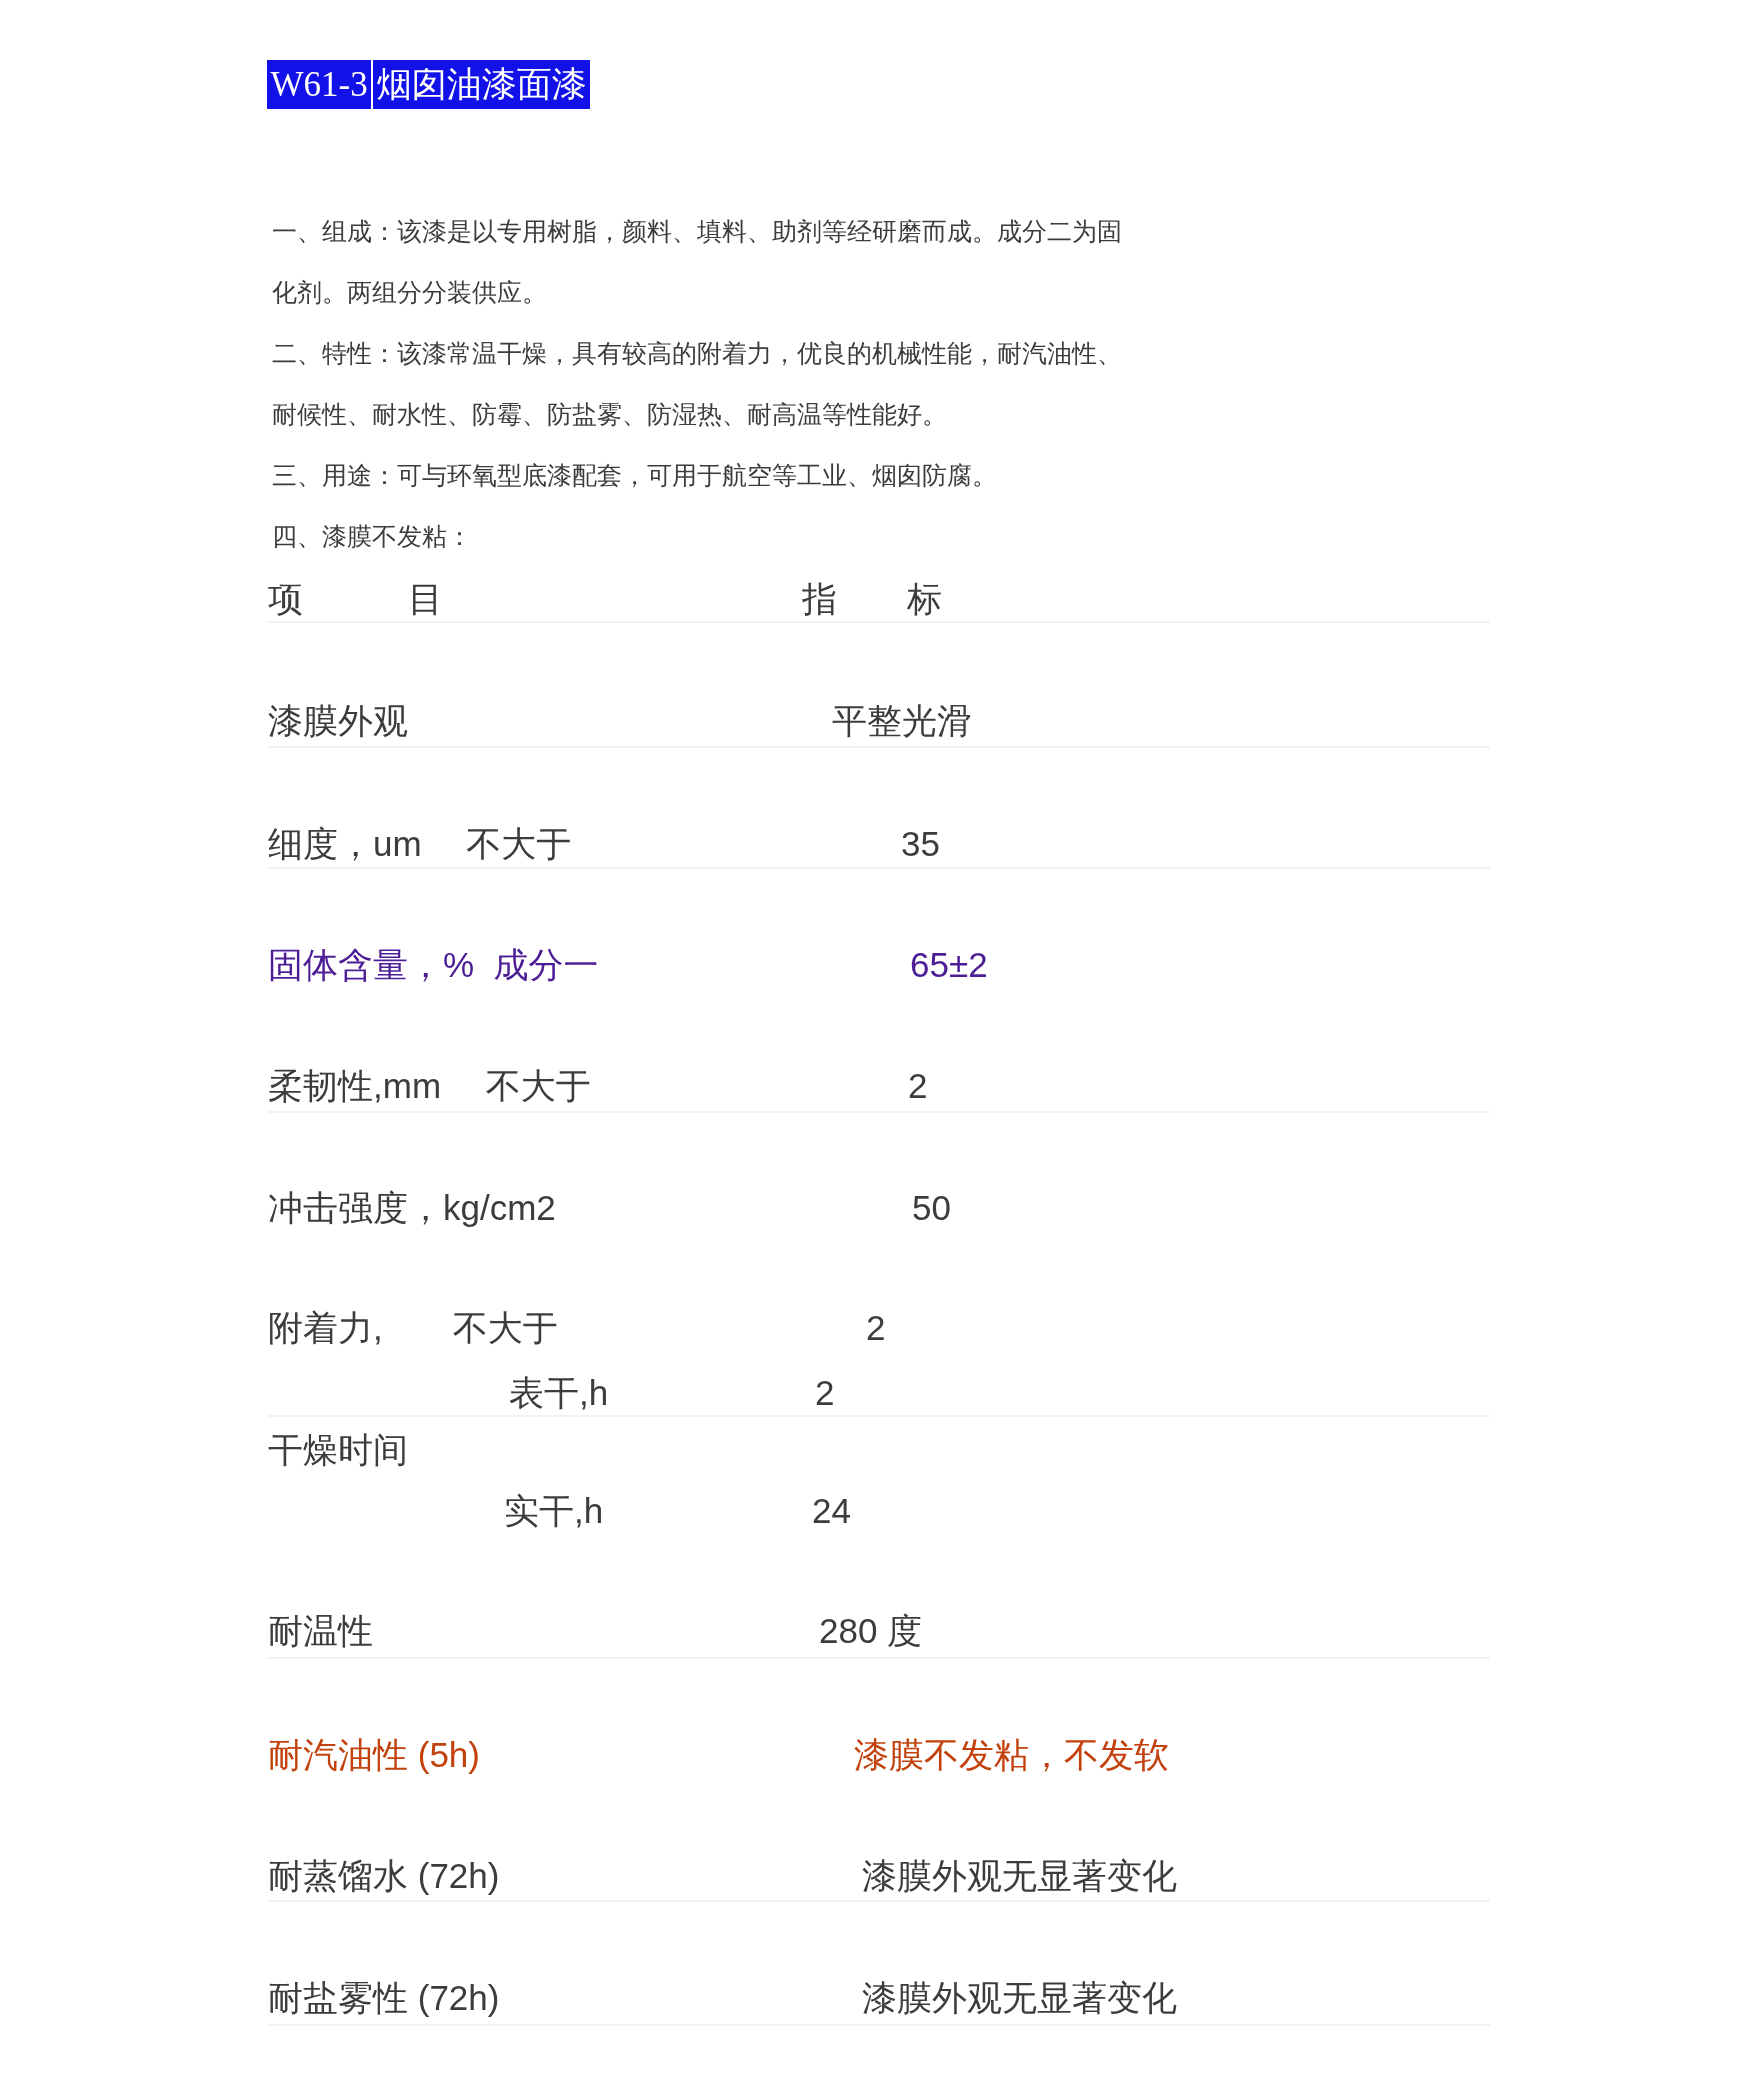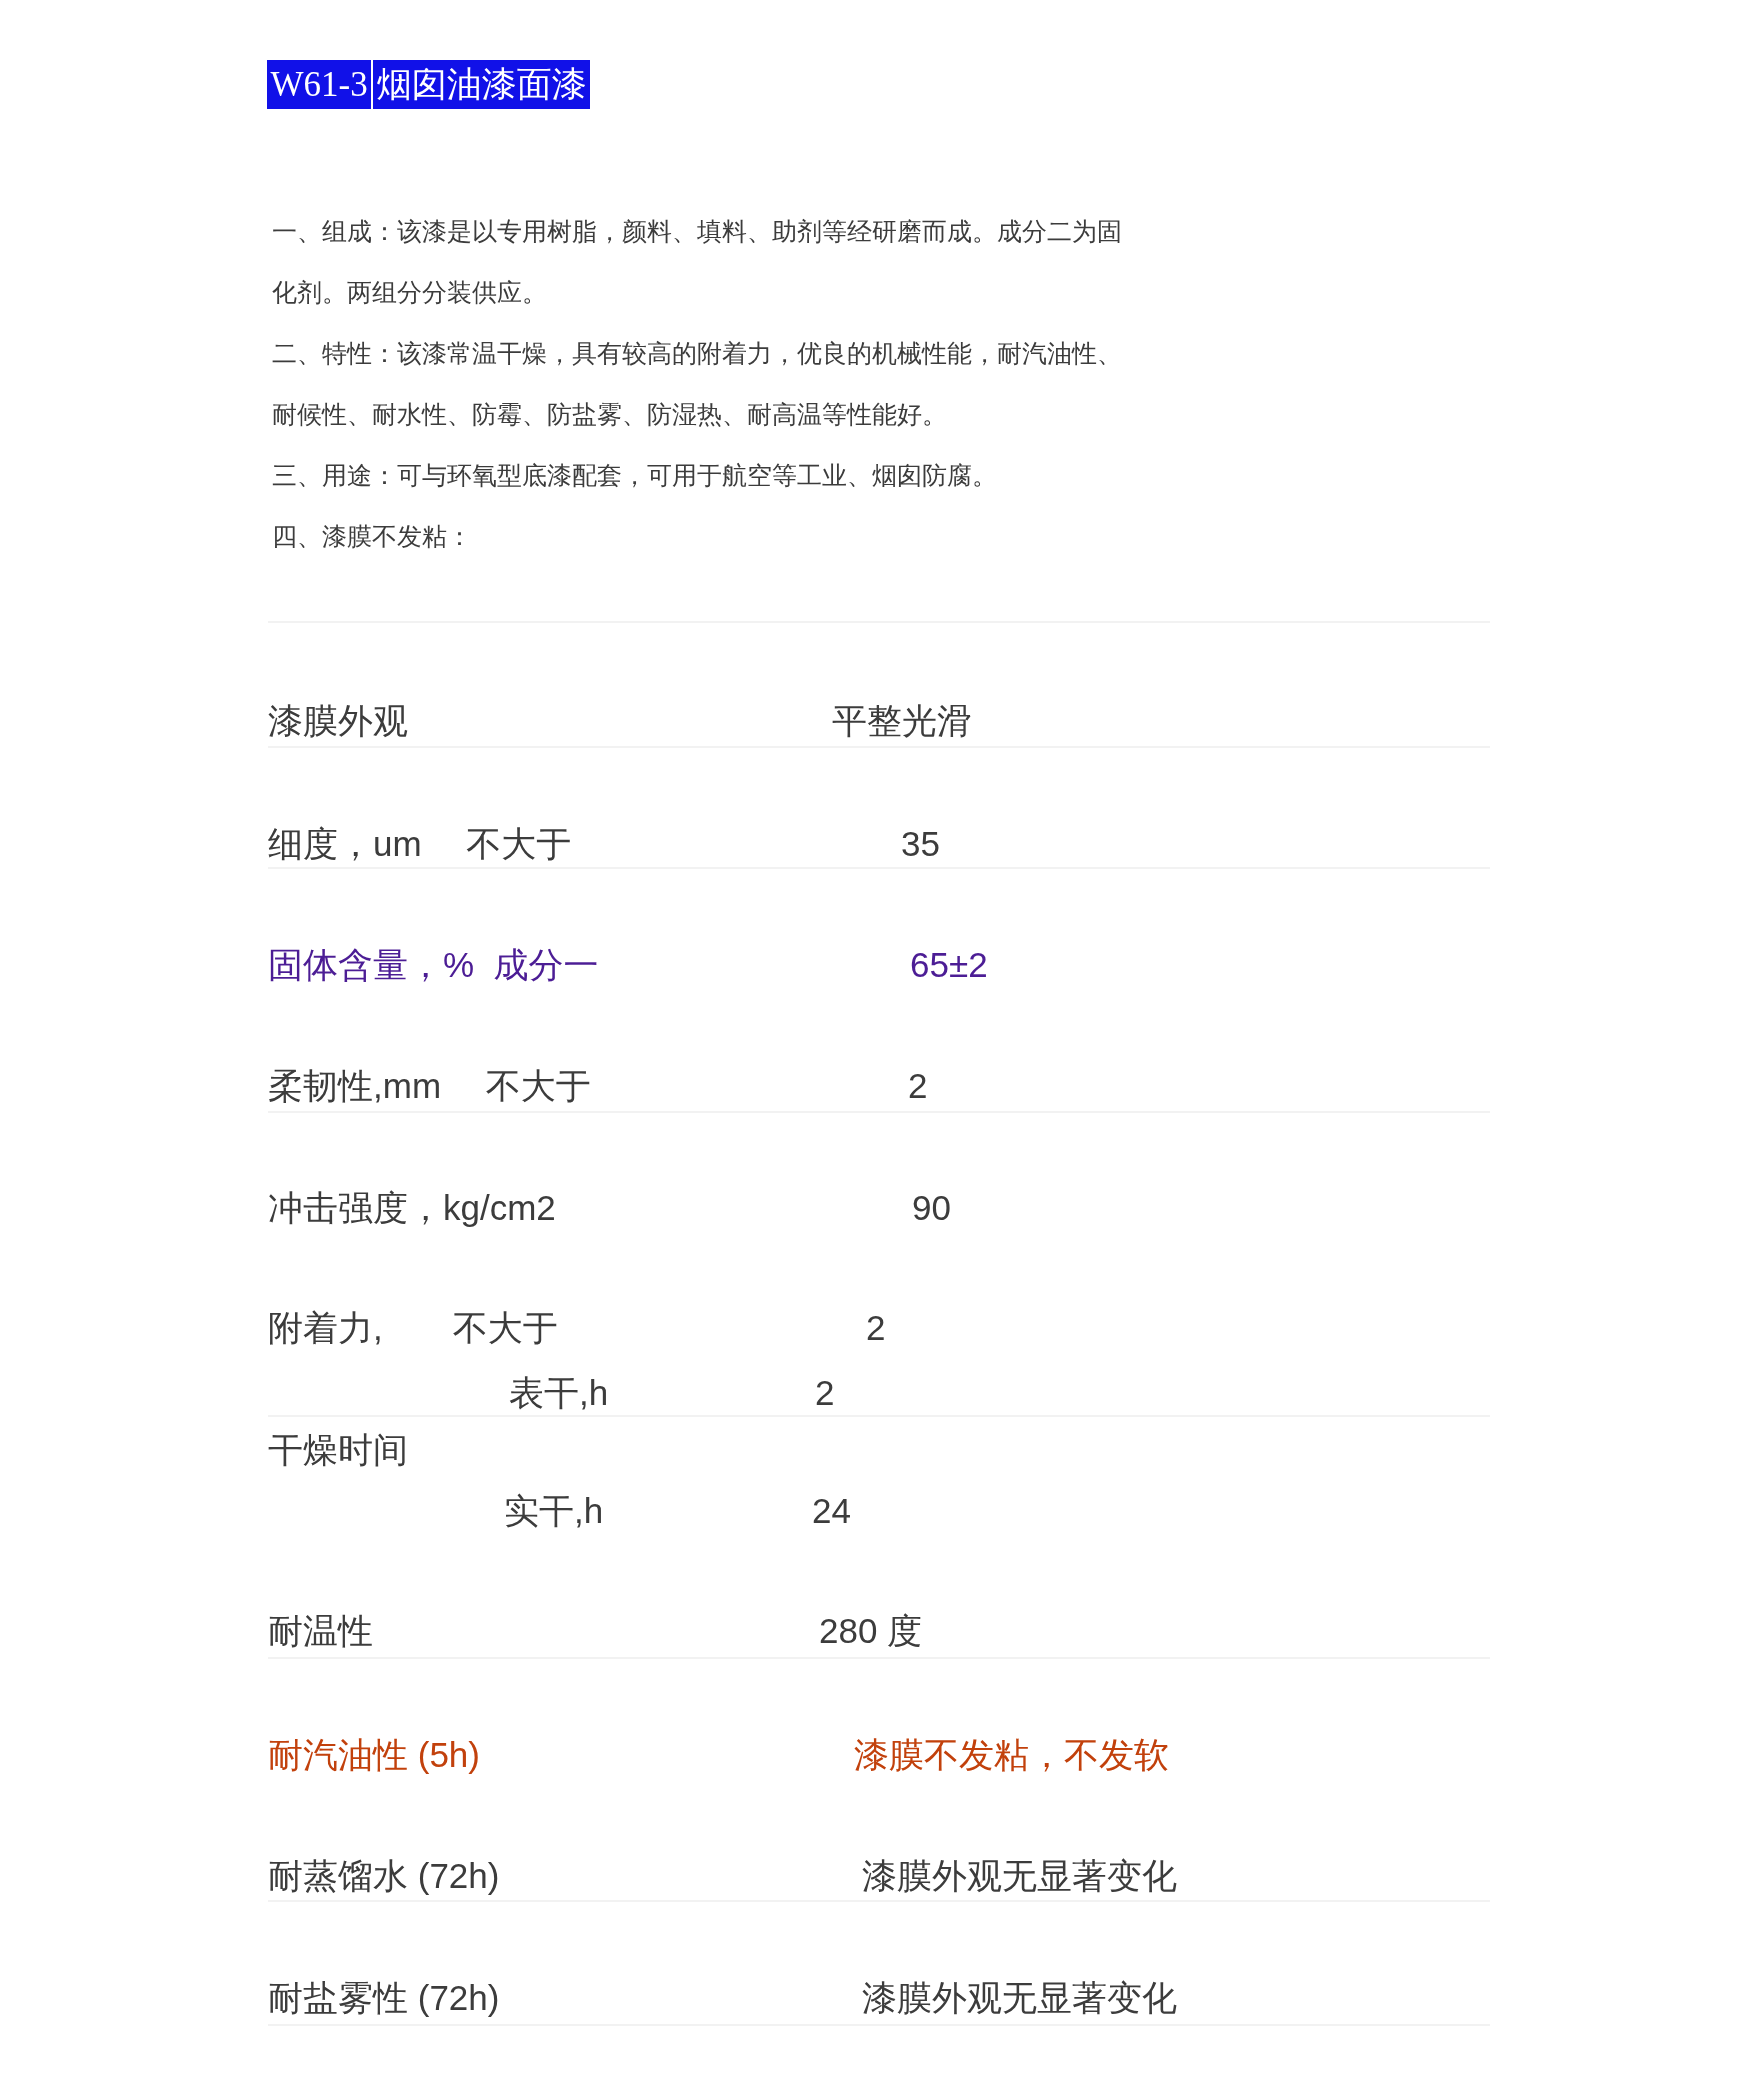--- a/index.html
+++ b/index.html
@@ -61,39 +61,43 @@
   <div class="paragraphs" style="color: rgb(60, 60, 60);">
     <p class="para">一、组成：该漆是以专用树脂，颜料、填料、助剂等经研磨而成。成分二为固
 化剂。两组分分装供应。</p>
     <p class="para">二、特性：该漆常温干燥，具有较高的附着力，优良的机械性能，耐汽油性、
 耐候性、耐水性、防霉、防盐雾、防湿热、耐高温等性能好。</p>
     <p class="para">三、用途：可与环氧型底漆配套，可用于航空等工业、烟囱防腐。</p>
     <p class="para">四、漆膜不发粘：</p>
   </div>
 
   <div class="spec-table">
+      <div class="row" style="top: 576px; color: rgb(60, 60, 60);">
+        <span class="lbl" style="left: 0px;">项　　　目</span>
+        <span class="val" style="left: 534px;">指　　标</span>
+      </div>
       <div class="row" style="top: 698px; color: rgb(60, 60, 60);">
         <span class="lbl" style="left: 0px;">漆膜外观</span>
         <span class="val" style="left: 564px;">平整光滑</span>
       </div>
       <div class="row" style="top: 821px; color: rgb(60, 60, 60);">
         <span class="lbl" style="left: 0px;">细度，um　 不大于</span>
         <span class="val" style="left: 633px;">35</span>
       </div>
       <div class="row" style="top: 942px; color: #4c1d95;">
         <span class="lbl" style="left: 0px;">固体含量，%  成分一</span>
         <span class="val" style="left: 642px;">65±2</span>
       </div>
       <div class="row" style="top: 1063px; color: rgb(60, 60, 60); text-align: center;">
         <span class="lbl" style="left: 0px;">柔韧性,mm　 不大于</span>
         <span class="val" style="left: 640px;">2</span>
       </div>
       <div class="row" style="top: 1185px; color: rgb(60, 60, 60);">
         <span class="lbl" style="left: 0px;">冲击强度，kg/cm2</span>
-        <span class="val" style="left: 644px;">90</span>
+        <span class="val" style="left: 644px;">50</span>
       </div>
       <div class="row" style="top: 1305px; color: rgb(60, 60, 60);">
         <span class="lbl" style="left: 0px;">附着力,　　不大于</span>
         <span class="val" style="left: 598px;">2</span>
       </div>
       <div class="row" style="top: 1370px; color: rgb(60, 60, 60);">
         <span class="lbl" style="left: 241px;">表干,h</span>
         <span class="val" style="left: 547px;">2</span>
       </div>
       <div class="row" style="top: 1427px; color: rgb(60, 60, 60);">

